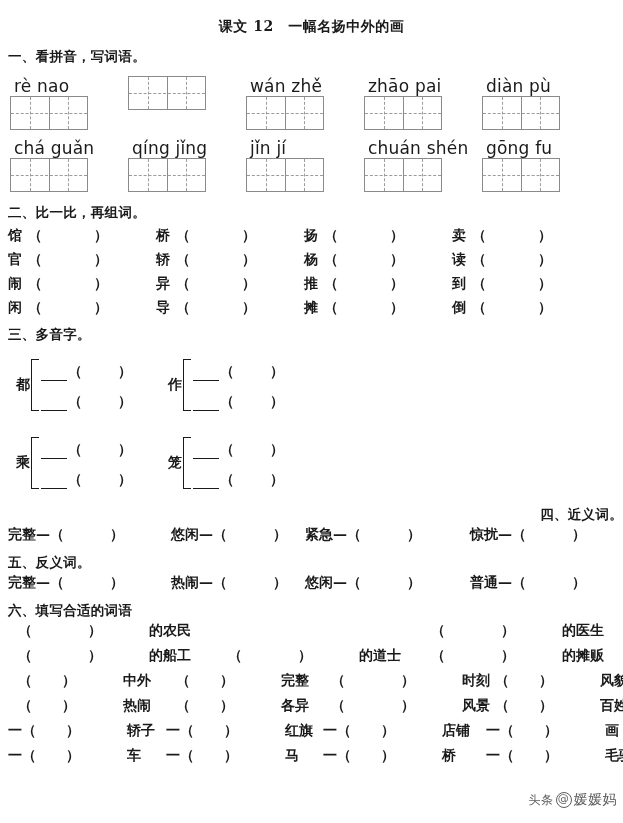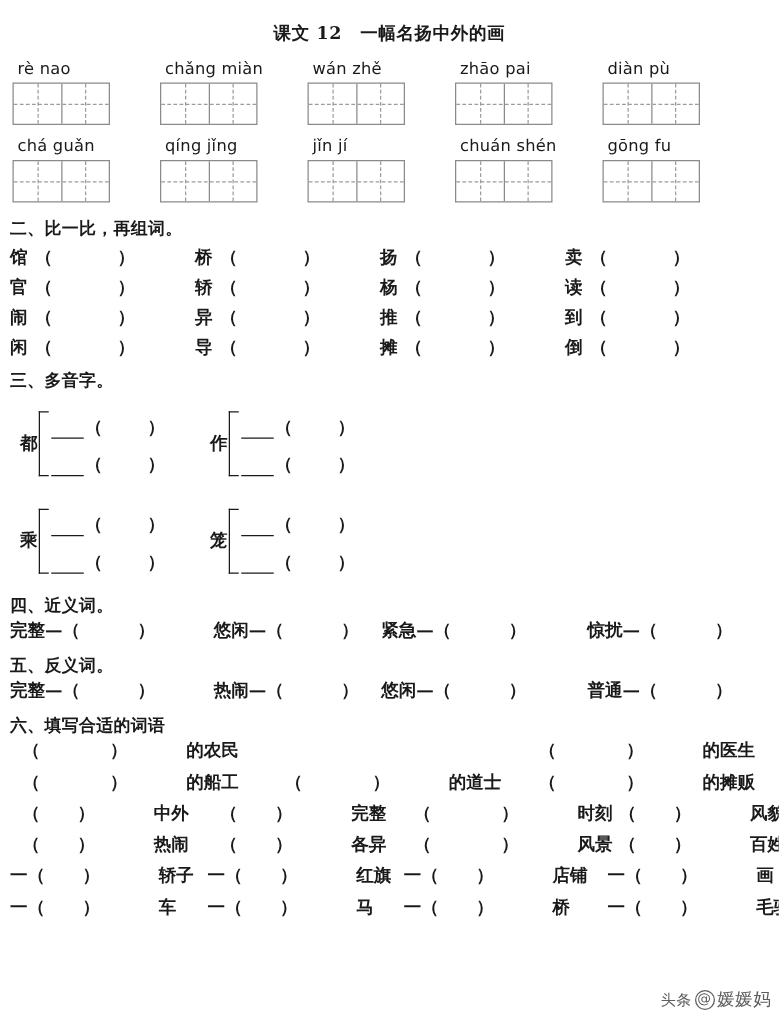--- a/index.html
+++ b/index.html
@@ -48,21 +48,21 @@
     display: flex;
     margin: 0 0 0 10px;
     width: 600px;
   }
   .pinyin-cell {
     width: 118px;
     box-sizing: border-box;
     padding-right: 4px;
   }
   .pinyin-text {
-    font-size: 13px;
+    font-size: 17px;
     text-align: left;
     padding-left: 4px;
     height: 20px;
     line-height: 20px;
     white-space: nowrap;
     letter-spacing: 0.2px;
   }
   .tian {
     width: 78px;
     height: 34px;
@@ -227,33 +227,33 @@
     font-size: 11px;
   }
 </style>
 </head>
 <body>
 
 <div class="page">
 
   <div class="title">课文 12　一幅名扬中外的画</div>
 
+  <div class="sec-head" style="margin-top:12px;">一、看拼音，写词语。</div>
   <div class="pinyin-block">
     <div class="pinyin-row">
       <div class="pinyin-cell">
         <div class="pinyin-text">rè nao</div>
         <div class="tian">
             <span class="vmid"></span>
             <span class="hdash"></span>
             <span class="vdash-l"></span>
             <span class="vdash-r"></span>
           </div>
       </div>
       <div class="pinyin-cell">
-        <div class="pinyin-text">chǎng miàn</div>
         <div class="tian">
             <span class="vmid"></span>
             <span class="hdash"></span>
             <span class="vdash-l"></span>
             <span class="vdash-r"></span>
           </div>
       </div>
       <div class="pinyin-cell">
         <div class="pinyin-text">wán zhě</div>
         <div class="tian">
@@ -425,21 +425,21 @@
           <span class="poly-line">
               <span class="blank-ul"></span>
               <span>（</span>
               <span class="paren-close">）</span>
             </span>
         </span>
       </div>
     </div>
   </div>
 
-  <div class="sec-head" style="margin-top:4px;">四、近义词。</div>
+  <div class="sec-head" style="margin-top:4px;text-align:right;">四、近义词。</div>
   <div class="word-row">
     <span class="wr-item" style="left:0px;"><span>完整</span><span>—</span><span>（</span><span class="paren-close">）</span></span>
     <span class="wr-item" style="left:163px;"><span>悠闲</span><span>—</span><span>（</span><span class="paren-close">）</span></span>
     <span class="wr-item" style="left:297px;"><span>紧急</span><span>—</span><span>（</span><span class="paren-close">）</span></span>
     <span class="wr-item" style="left:462px;"><span>惊扰</span><span>—</span><span>（</span><span class="paren-close">）</span></span>
   </div>
 
   <div class="sec-head" style="margin-top:2px;">五、反义词。</div>
   <div class="word-row">
     <span class="wr-item" style="left:0px;"><span>完整</span><span>—</span><span>（</span><span class="paren-close">）</span></span>

